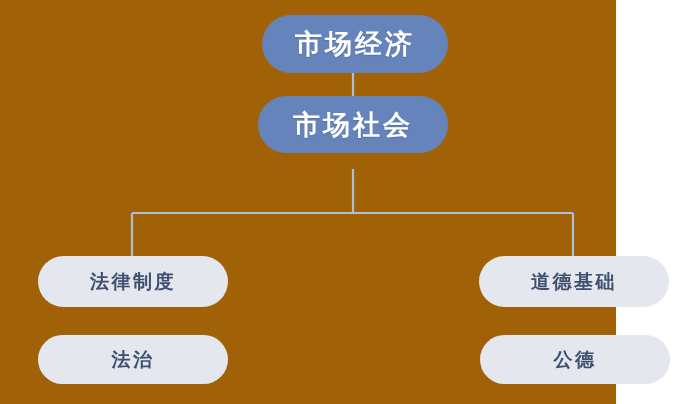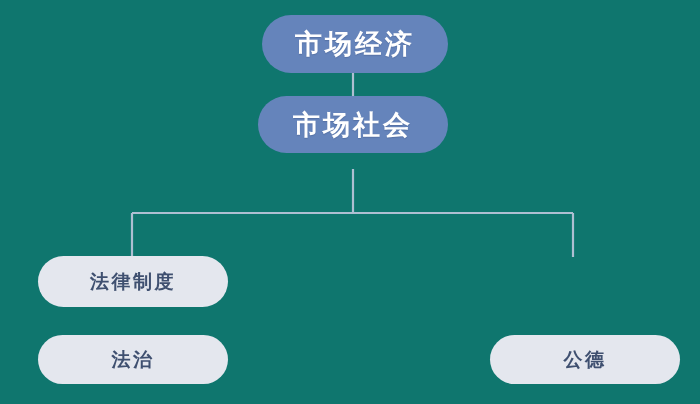--- a/index.html
+++ b/index.html
@@ -8,23 +8,23 @@
   }
   body {
     width: 700px;
     height: 404px;
     background: #ffffff;
     font-family: "Liberation Sans", "DejaVu Sans", sans-serif;
     overflow: hidden;
   }
   #diagram {
     position: relative;
-    width: 700px;
+    width: 616px;
     height: 404px;
-    background: #0f766e;
+    background: #a16207;
   }
   .connector-layer {
     position: absolute;
     left: 0;
     top: 0;
     width: 700px;
     height: 404px;
     pointer-events: none;
   }
   .node {
@@ -65,21 +65,21 @@
   #node-legal-system {
     left: 38px;   top: 256px; width: 190px; height: 51px;
   }
   #node-moral-foundation {
     left: 479px;  top: 256px; width: 190px; height: 51px;
   }
   #node-rule-of-law {
     left: 38px;   top: 335px; width: 190px; height: 49px; align-items: center;
   }
   #node-public-morality {
-    left: 490px;  top: 335px; width: 190px; height: 49px;
+    left: 480px;  top: 335px; width: 190px; height: 49px;
   }
 </style>
 </head>
 <body>
 
 <div id="diagram">
 
   <svg class="connector-layer" viewBox="0 0 700 404" width="700" height="404" aria-hidden="true">
     <g fill="none" stroke="#aebfd2" stroke-width="2.2" stroke-linecap="butt">
 
@@ -100,20 +100,23 @@
   </div>
 
   <div class="node node-primary" id="node-market-society">
     <span>市场社会</span>
   </div>
 
   <div class="node node-secondary" id="node-legal-system">
     <span>法律制度</span>
   </div>
 
+  <div class="node node-secondary" id="node-moral-foundation">
+    <span>道德基础</span>
+  </div>
 
   <div class="node node-secondary" id="node-rule-of-law">
     <span>法治</span>
   </div>
 
   <div class="node node-secondary" id="node-public-morality">
     <span>公德</span>
   </div>
 
 </div>

